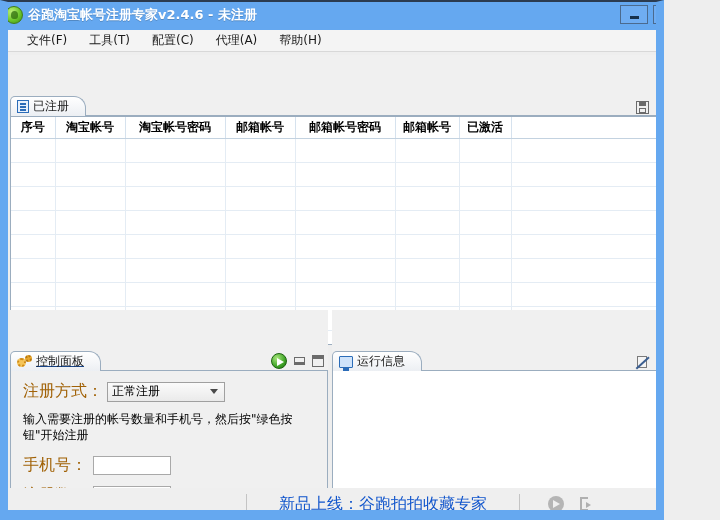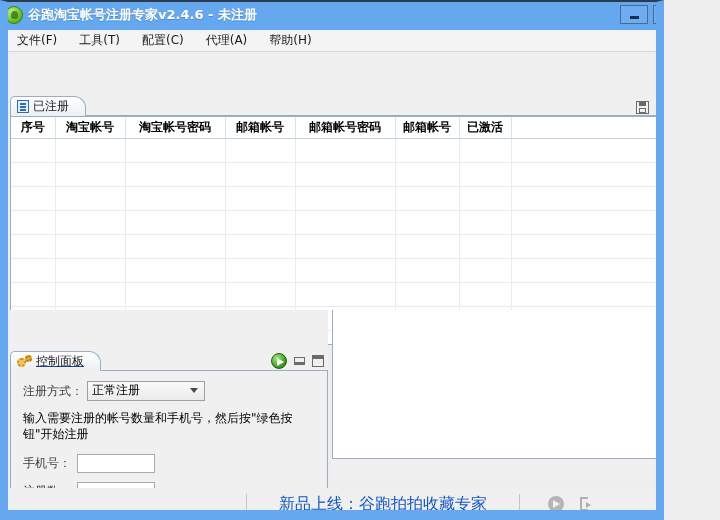--- a/index.html
+++ b/index.html
@@ -77,21 +77,21 @@
   .glyph-close {
     color: #2a1110; font-size: 12px; font-weight: bold; line-height: 1;
   }
   
   .menubar {
     position: absolute;
     left: -8px; top: 28px;
     width: 720px; height: 22px;
     background: #f4f4f4;
     display: flex; align-items: center;
-    padding-left: 6px;
+    padding-left: 16px;
     box-sizing: border-box;
     border-bottom: 1px solid #d8d8d8;
   }
   .menu-item {
     font-size: 12px; color: #1a1a1a;
     padding: 2px 11px;
     white-space: nowrap;
   }
   
   .panel {
@@ -207,21 +207,21 @@
   
   .cp-body {
     border: 1px solid #9badbf;
     border-top: none;
     background: #f0f0f0;
     box-sizing: border-box;
     padding: 10px 12px;
     height: calc(100% - 21px);
   }
   .cp-row { display: flex; align-items: center; margin-bottom: 9px; }
-  .cp-label { font-size: 12px; color: #404040; white-space: nowrap; }
+  .cp-label { font-size: 16px; color: #a16207; white-space: nowrap; }
   .cp-select {
     width: 118px; height: 20px;
     border: 1px solid #a0a0a0;
     background: linear-gradient(to bottom, #fbfbfb, #eaeaea);
     box-sizing: border-box;
     display: flex; align-items: flex-start;
     padding: 0 4px;
     font-size: 12px;
     position: relative;
     margin-left: 4px;
@@ -495,20 +495,33 @@
         <div class="cp-input"></div>
       </div>
       <div class="cp-row">
         <span class="cp-label">注册数：</span>
         <div class="cp-input"></div>
       </div>
     </div>
   </div>
 
   <div class="panel" style="left:324px; top:308px; width:378px; height:170px;">
+    <div class="panel-tabrow">
+      <div class="panel-tabline"></div>
+      <div class="panel-tab" style="z-index:2;">
+        <span class="ico ico-monitor"></span>
+        <span class="panel-tab-label">运行信息</span>
+      </div>
+      <div class="tabrow-icons">
+        <span class="ico ico-noedit"></span>
+        <span class="ico ico-pencil"></span>
+        <span class="ico ico-minbar"></span>
+        <span class="ico ico-restore"></span>
+      </div>
+    </div>
     <div class="log-body">
       <div style="padding:3px 5px;font-size:12px;"></div>
       <div class="vscroll">
         <div class="arrow up">
           <span class="tri-up"></span>
         </div>
         <div class="arrow down">
           <span class="tri-down"></span>
         </div>
       </div>

